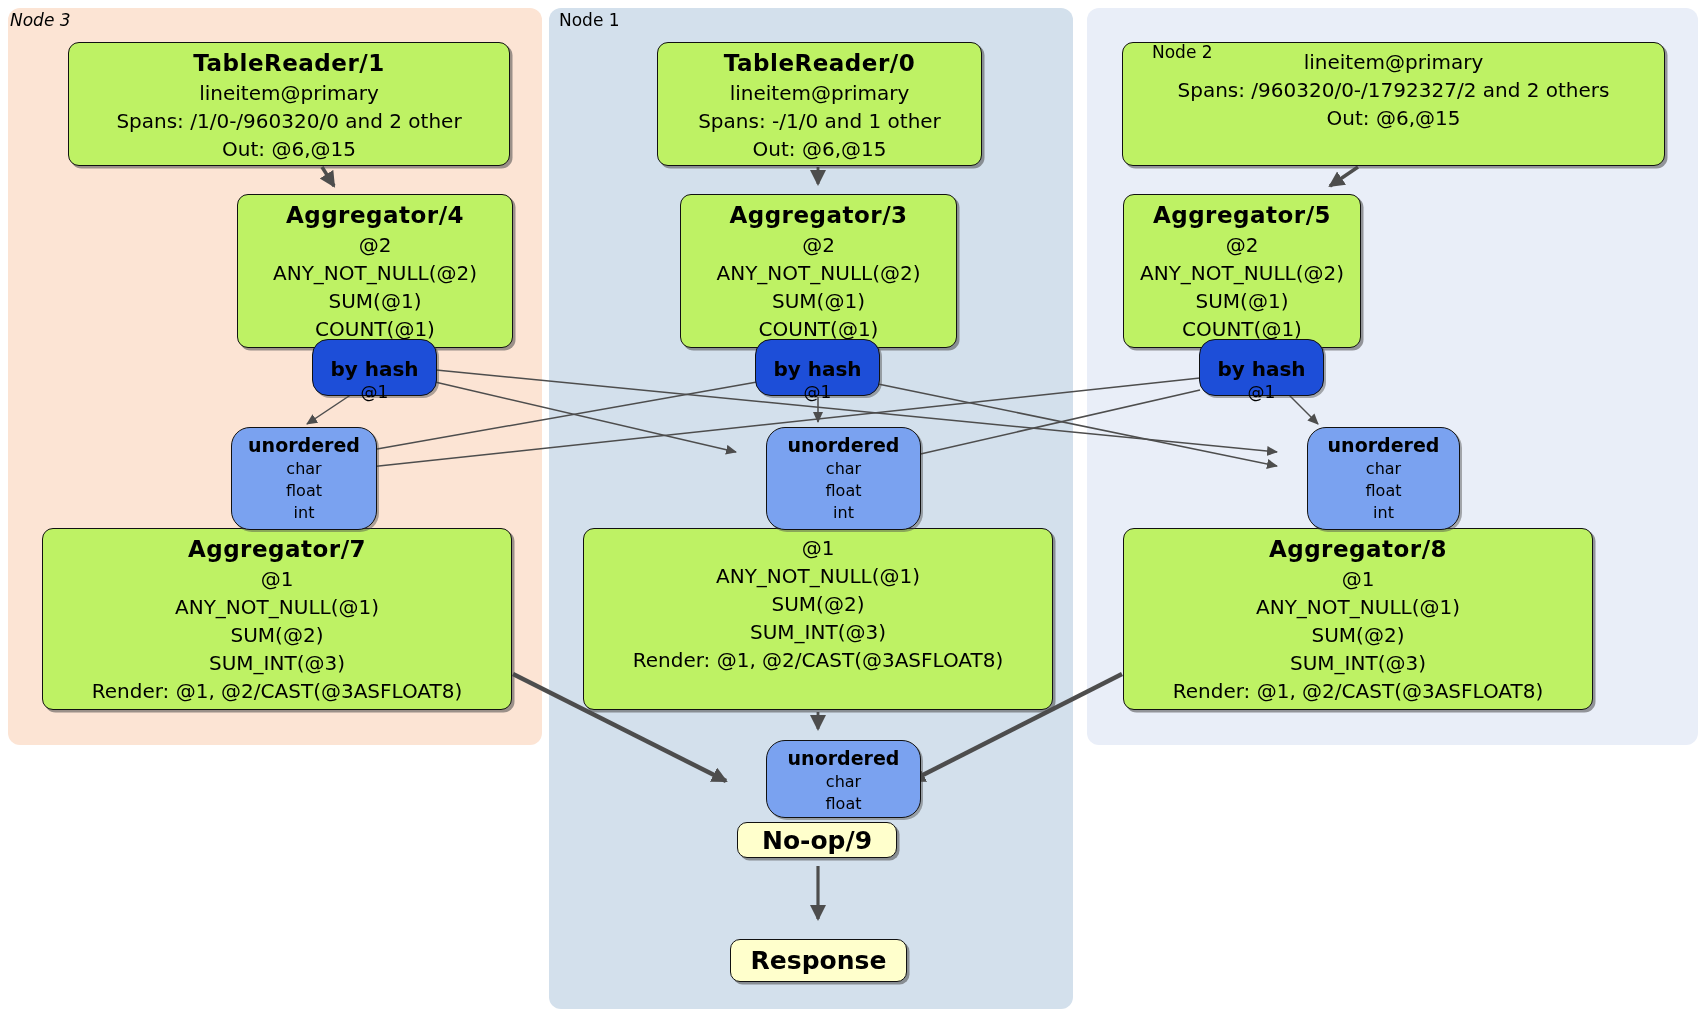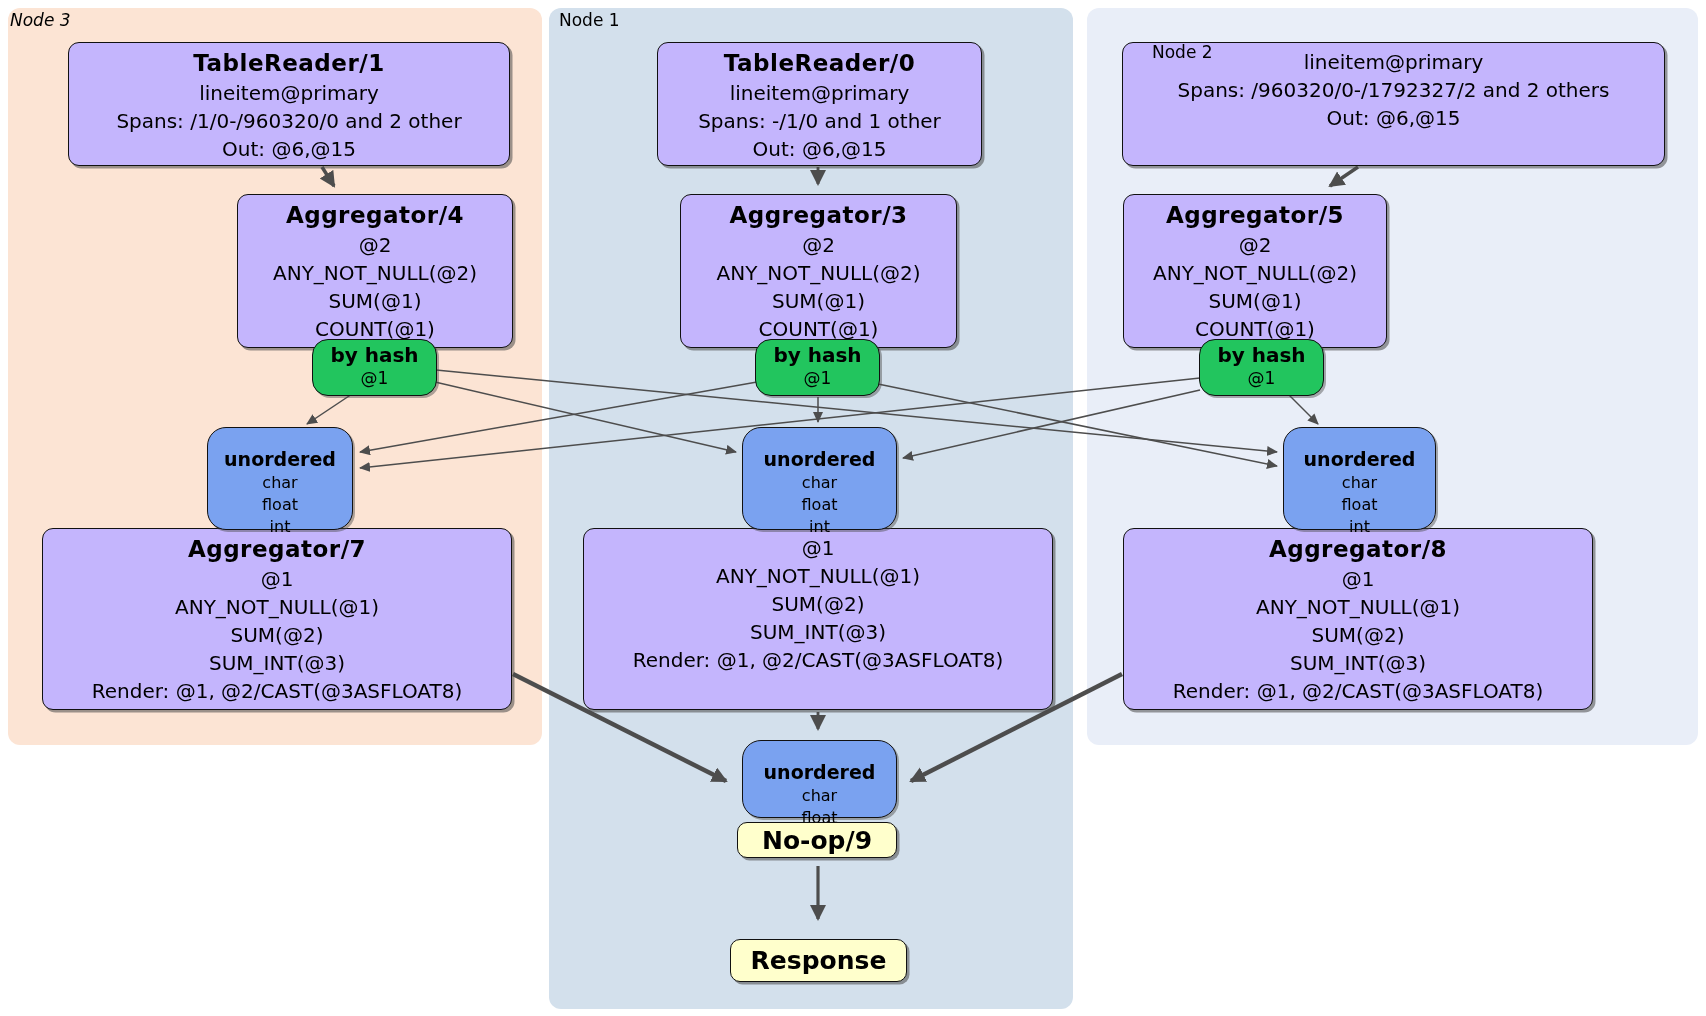--- a/index.html
+++ b/index.html
@@ -4,35 +4,35 @@
 <style>
   html,body{margin:0;padding:0;background:#ffffff;}
   #canvas{
     position:relative;width:1706px;height:1016px;overflow:hidden;
     font-family:"DejaVu Sans","Liberation Sans",sans-serif;color:#000;
   }
   .nodebg{position:absolute;border-radius:12px;z-index:0;}
   .nodelabel{position:absolute;font-size:17px;z-index:4;}
   #edges{position:absolute;left:0;top:0;z-index:1;}
   .ybox{
-    position:absolute;background:#c4b5fd;border:1.6px solid #111;border-radius:11px;
+    position:absolute;background:#bef264;border:1.6px solid #111;border-radius:11px;
     box-shadow:2.5px 2.5px 0 rgba(75,75,75,.55);text-align:center;z-index:2;box-sizing:border-box;
     padding-top:5px;
   }
   .bt{font-weight:bold;font-size:23px;line-height:31px;letter-spacing:.5px;}
   .bl{font-size:20px;line-height:28px;}
   .router{
-    position:absolute;background:#22c55e;border:1.6px solid #111;border-radius:16px;
-    box-shadow:2px 2px 0 rgba(75,75,75,.45);text-align:center;z-index:3;box-sizing:border-box;padding-top:3px;
+    position:absolute;background:#1d4ed8;border:1.6px solid #111;border-radius:16px;
+    box-shadow:2px 2px 0 rgba(75,75,75,.45);text-align:center;z-index:3;box-sizing:border-box;padding-top:17px;
   }
   .rt{font-weight:bold;font-size:20px;line-height:25px;}
   .rl{font-size:17px;line-height:21px;}
   .sync{
     position:absolute;background:#7aa2f0;border:1.6px solid #111;border-radius:19px;
-    box-shadow:2px 2px 0 rgba(75,75,75,.45);text-align:center;z-index:3;box-sizing:border-box;padding-top:18px;
+    box-shadow:2px 2px 0 rgba(75,75,75,.45);text-align:center;z-index:3;box-sizing:border-box;padding-top:4px;margin-left:24px;
   }
   .st{font-weight:bold;font-size:19px;line-height:26px;}
   .sl{font-size:16px;line-height:22px;}
   .pill{
     position:absolute;background:#ffffcc;border:1.6px solid #111;border-radius:10px;
     box-shadow:2.5px 2.5px 0 rgba(75,75,75,.55);text-align:center;z-index:3;box-sizing:border-box;
     font-weight:bold;font-size:25px;display:flex;align-items:center;justify-content:center;
   }
 </style>
 </head>
@@ -140,21 +140,21 @@
     <div class="bl">SUM(@2)</div>
     <div class="bl">SUM_INT(@3)</div>
     <div class="bl">Render: @1, @2/CAST(@3ASFLOAT8)</div>
   </div>
 
   <div class="ybox" style="left:1122px;top:42px;width:543px;height:124px;">
     <div class="bl">lineitem@primary</div>
     <div class="bl">Spans: /960320/0-/1792327/2 and 2 others</div>
     <div class="bl">Out: @6,@15</div>
   </div>
-  <div class="ybox" style="left:1123px;top:194px;width:264px;height:154px;">
+  <div class="ybox" style="left:1123px;top:194px;width:238px;height:154px;">
     <div class="bt">Aggregator/5</div>
     <div class="bl">@2</div>
     <div class="bl">ANY_NOT_NULL(@2)</div>
     <div class="bl">SUM(@1)</div>
     <div class="bl">COUNT(@1)</div>
   </div>
   <div class="router" style="left:1199px;top:339px;width:125px;height:57px;">
     <div class="rt">by hash</div>
     <div class="rl">@1</div>
   </div>

